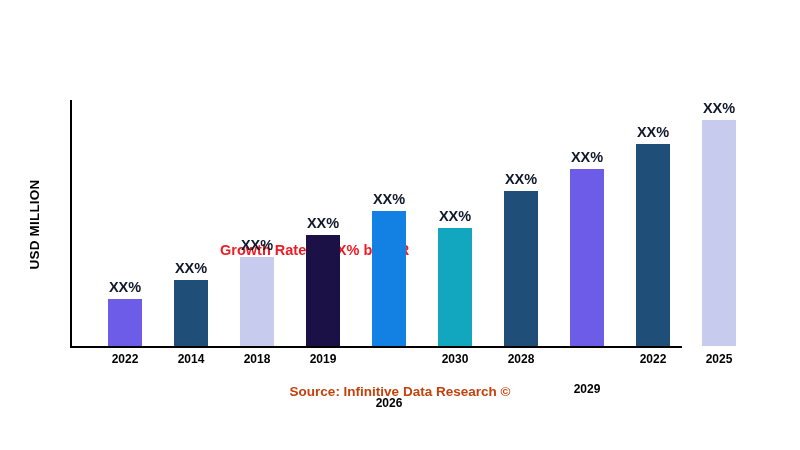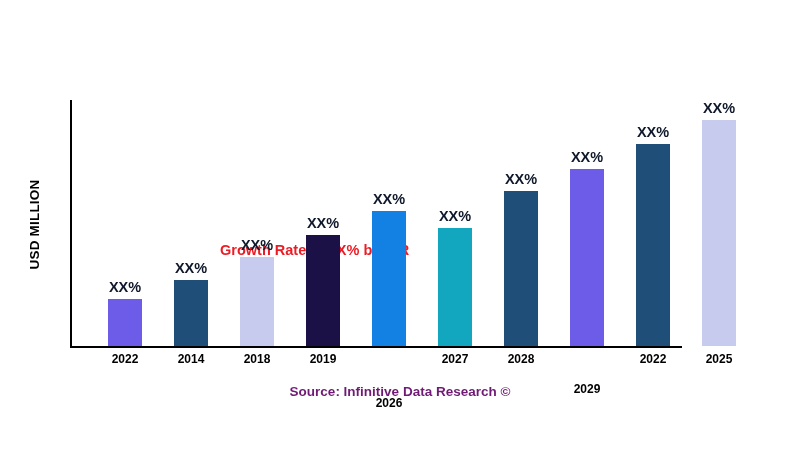--- a/index.html
+++ b/index.html
@@ -123,21 +123,21 @@
 
   
   #source-note {
     position: absolute;
     left: 0;
     top: 384px;
     width: 800px;
     text-align: center;
     font-size: 13.5px;
     font-weight: bold;
-    color: #701a75;
+    color: #c2410c;
   }
 </style>
 </head>
 <body>
 
 <div id="chart-root">
 
 
   <div id="ylabel-wrap">
     <div id="ylabel">USD MILLION</div>
@@ -190,21 +190,21 @@
           <div class="bar" style="height: 226px; background: rgb(199, 203, 238);"></div>
           <div class="bar-value" style="bottom: 230px;">XX%</div>
         </div>
       </div>
     <div id="ticks-layer">
         <div class="tick-label" style="left: 22px;">2022</div>
         <div class="tick-label" style="left: 88px;">2014</div>
         <div class="tick-label" style="left: 154px;">2018</div>
         <div class="tick-label" style="left: 220px;">2019</div>
         <div class="tick-label" style="left: 286px; margin-top: 44px;">2026</div>
-        <div class="tick-label" style="left: 352px;">2027</div>
+        <div class="tick-label" style="left: 352px;">2030</div>
         <div class="tick-label" style="left: 418px;">2028</div>
         <div class="tick-label" style="left: 484px; margin-top: 30px;">2029</div>
         <div class="tick-label" style="left: 550px;">2022</div>
         <div class="tick-label" style="left: 616px;">2025</div>
       </div>
   </div>
 
   <div id="source-note">Source: Infinitive Data Research ©</div>
 
 </div>

